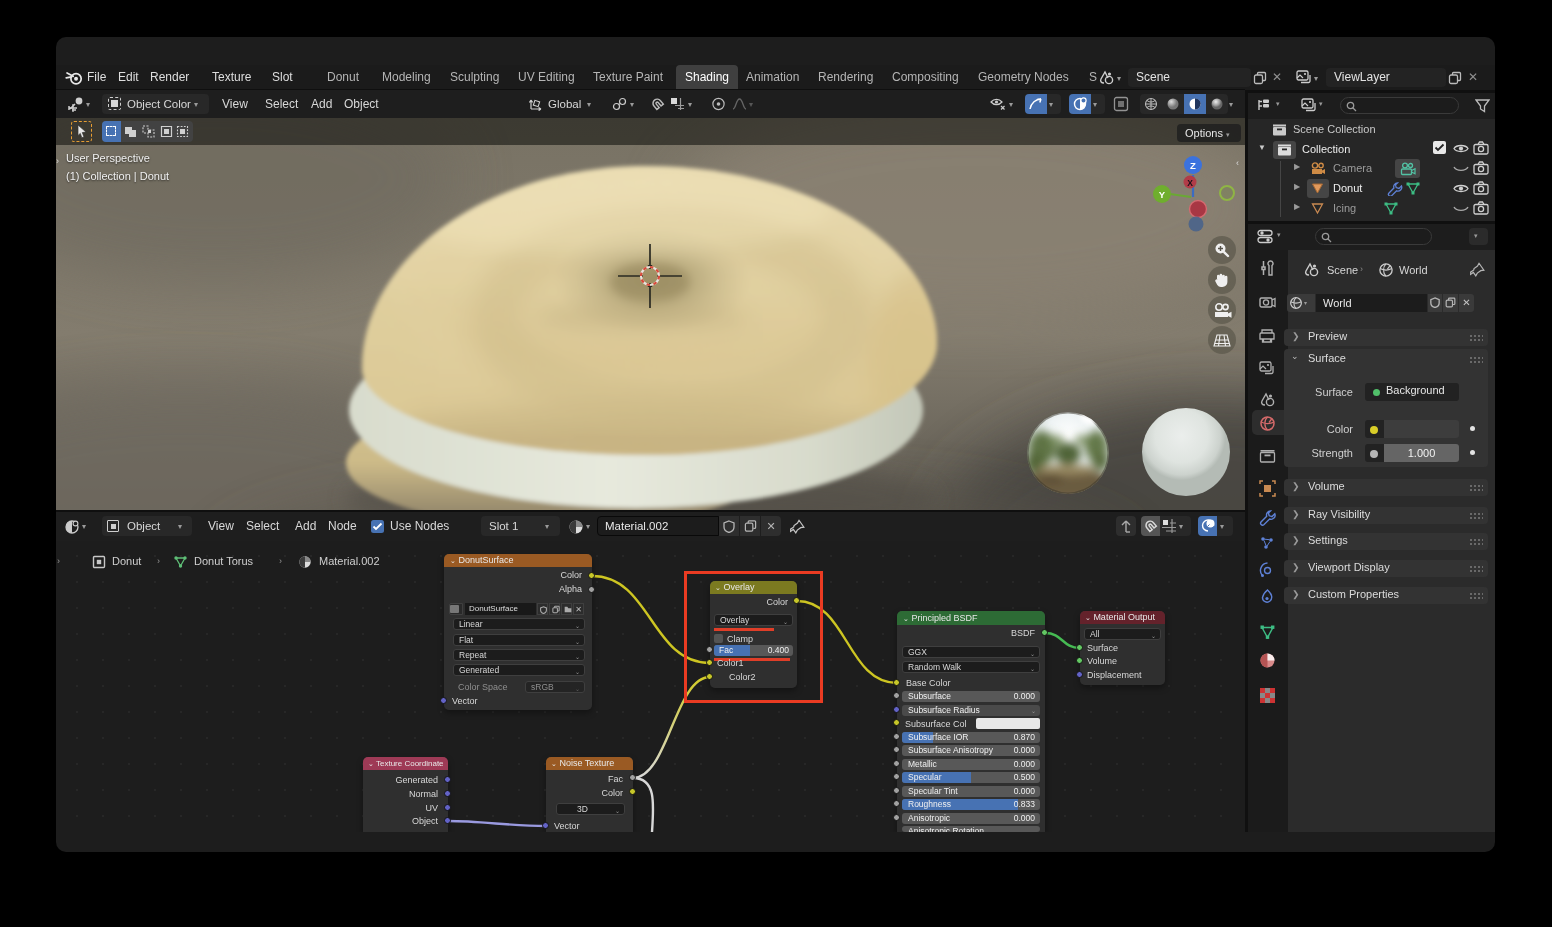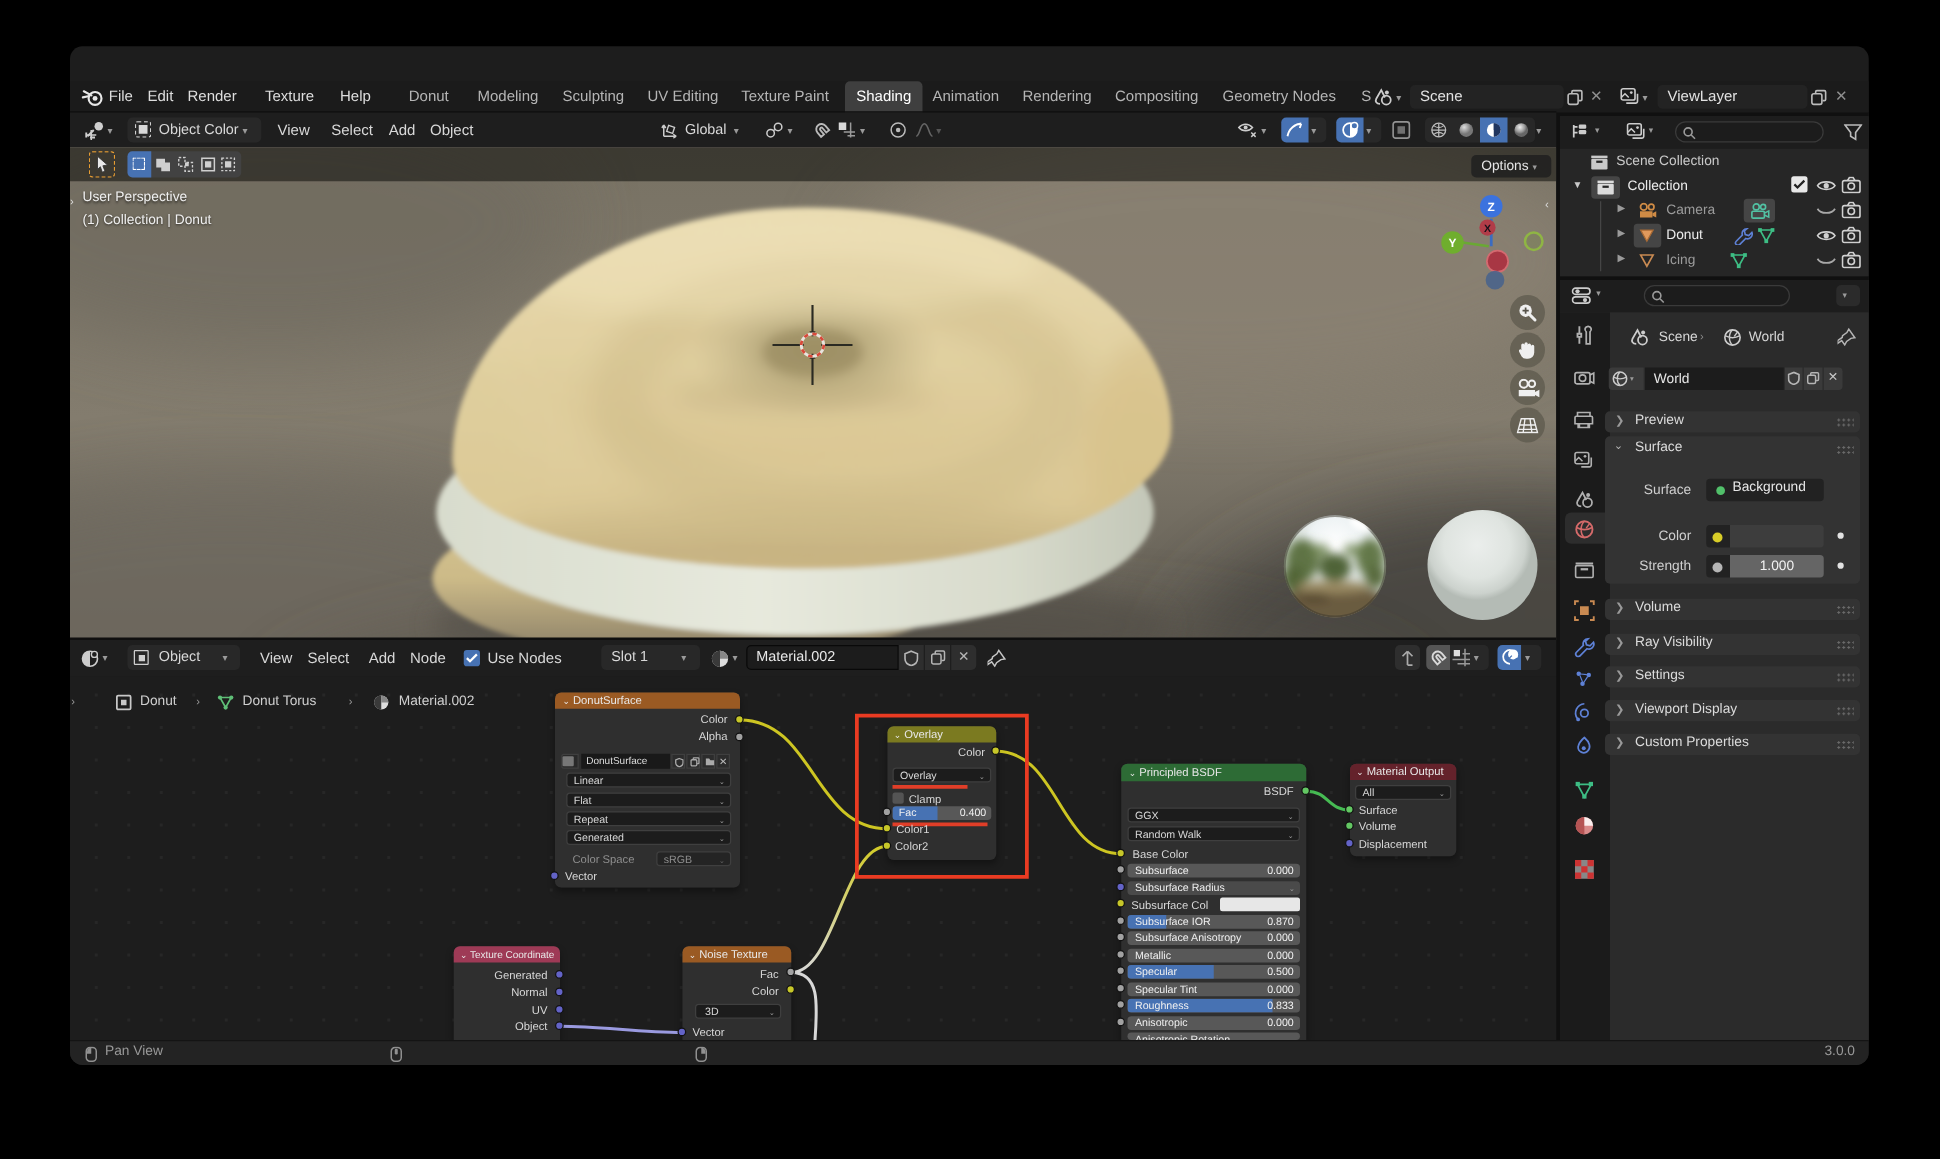--- a/index.html
+++ b/index.html
@@ -48,21 +48,21 @@
         <path d="M2.5 4.5 L10 8.5"></path>
           <path d="M1.5 10.5 L8 9.2"></path>
         <circle cx="13.5" cy="11.5" r="6.3"></circle>
       </g>
       <circle cx="13.5" cy="11.5" r="2.4" fill="#e8e8e8"></circle>
     </svg>
     <span class="mi" style="left:31px">File</span>
     <span class="mi" style="left:62px">Edit</span>
     <span class="mi" style="left:94px">Render</span>
     <span class="mi" style="left:156px">Texture</span>
-    <span class="mi" style="left:216px">Help</span>
+    <span class="mi" style="left:216px">Slot</span>
     <span class="tab" style="left:271px">Donut</span>
     <span class="tab" style="left:326px">Modeling</span>
     <span class="tab" style="left:394px">Sculpting</span>
     <span class="tab" style="left:462px">UV Editing</span>
     <span class="tab" style="left:537px">Texture Paint</span>
     <span class="tab tabactive" style="left:620px;width:62px">Shading</span>
     <span class="tab" style="left:690px">Animation</span>
     <span class="tab" style="left:762px">Rendering</span>
     <span class="tab" style="left:836px">Compositing</span>
     <span class="tab" style="left:922px">Geometry Nodes</span>
@@ -570,21 +570,21 @@
       <div class="abs" style="left:4px;top:47px;width:60px;height:3px;background:#e03e28"></div>
       <div class="abs" style="left:4px;top:53px;width:9px;height:9px;background:#545454;border-radius:2px"></div>
       <span class="nlab" style="left:17px;top:53px">Clamp</span>
       <div class="slider" style="left:4px;top:64px;width:79px;height:11px">
         <div class="abs" style="left:0;top:0;width:36px;height:11px;background:#4772b3"></div>
         <span class="abs" style="left:5px;top:0;line-height:11px">Fac</span>
         <span class="abs" style="right:4px;top:0;line-height:11px">0.400</span>
       </div>
       <div class="abs" style="left:4px;top:77px;width:76px;height:3px;background:#e03e28"></div>
       <span class="nlab" style="left:7px;top:77px">Color1</span>
-      <span class="nlab" style="left:6px;top:91px">Color2</span>
+      <span class="nlab" style="left:19px;top:91px">Color2</span>
     </div>
     <div class="sock" style="left:737px;top:56px;background:#c7c729"></div>
     <div class="sock" style="left:650px;top:105px;background:#a1a1a1"></div>
     <div class="sock" style="left:650px;top:118px;background:#c7c729"></div>
     <div class="sock" style="left:650px;top:132px;background:#c7c729"></div>
 
     <div class="abs" style="left:628px;top:30px;width:139px;height:132px;border:3px solid #ea3b22"></div>
 
     <div class="node" style="left:841px;top:70px;width:148px;height:221px;border-radius:5px 5px 0 0">
       <div class="nhead" style="background:#2d6b35;height:14px;line-height:14px"><span style="margin-left:6px;font-size:7px">⌄</span> Principled BSDF</div>
@@ -670,21 +670,21 @@
     </div>
     <div class="sock" style="left:388px;top:235px;background:#6363c7"></div>
     <div class="sock" style="left:388px;top:249px;background:#6363c7"></div>
     <div class="sock" style="left:388px;top:263px;background:#6363c7"></div>
     <div class="sock" style="left:388px;top:276px;background:#6363c7"></div>
 
     <div class="node" style="left:490px;top:216px;width:87px;height:75px;border-radius:5px 5px 0 0">
       <div class="nhead" style="background:#9a5a23"><span style="margin-left:5px;font-size:7px">⌄</span> Noise Texture</div>
       <span class="nlab" style="right:10px;top:17px">Fac</span>
       <span class="nlab" style="right:10px;top:31px">Color</span>
-      <div class="ndd" style="left:10px;top:46px;width:69px;height:12px;line-height:11px"><span style="margin-left:7px">3D</span><span class="abs chev" style="right:4px;top:2px;font-size:6px">⌄</span></div>
+      <div class="ndd" style="left:10px;top:46px;width:69px;height:12px;line-height:11px"><span style="margin-left:20px">3D</span><span class="abs chev" style="right:4px;top:2px;font-size:6px">⌄</span></div>
       <span class="nlab" style="left:8px;top:64px">Vector</span>
     </div>
     <div class="sock" style="left:573px;top:233px;background:#a1a1a1"></div>
     <div class="sock" style="left:573px;top:247px;background:#c7c729"></div>
     <div class="sock" style="left:486px;top:281px;background:#6363c7"></div>
   </div>
 
   <div class="abs" style="left:1189px;top:53px;width:3px;height:742px;background:#101010"></div>
   <div class="abs" style="left:1192px;top:53px;width:247px;height:3px;background:#101010"></div>
   <div class="abs" style="left:1192px;top:184px;width:247px;height:3px;background:#101010"></div>
@@ -1005,29 +1005,13 @@
         <span class="abs" style="left:24px;top:1px">Viewport Display</span>
         <span class="grip"></span>
       </div>
     <div class="panel" style="top:363px;height:17px">
         <span class="abs" style="left:8px;top:2px;color:#9a9a9a;font-size:9px">❯</span>
         <span class="abs" style="left:24px;top:1px">Custom Properties</span>
         <span class="grip"></span>
       </div>
   </div>
 
-  <div id="statusbar">
-    <svg class="abs" style="left:12px;top:3.5px" width="10" height="13" viewBox="0 0 10 13">
-        <rect x="1" y="1" width="8" height="11" rx="3" fill="none" stroke="#909090" stroke-width="1.2"></rect>
-        <path d="M5 1.2 A 3.5 3.5 0 0 0 1.6 4.5 V 6 H5 z" fill="#909090"></path>
-      </svg>
-    <span class="abs" style="left:28px;top:2px">Pan View</span>
-    <svg class="abs" style="left:256px;top:3.5px" width="10" height="13" viewBox="0 0 10 13">
-        <rect x="1" y="1" width="8" height="11" rx="3" fill="none" stroke="#909090" stroke-width="1.2"></rect>
-        <rect x="3.8" y="2" width="2.4" height="4.5" rx="1" fill="#909090"></rect>
-      </svg>
-    <svg class="abs" style="left:500px;top:3.5px" width="10" height="13" viewBox="0 0 10 13">
-        <rect x="1" y="1" width="8" height="11" rx="3" fill="none" stroke="#909090" stroke-width="1.2"></rect>
-        <path d="M5 1.2 A 3.5 3.5 0 0 1 8.4 4.5 V 6 H5 z" fill="#909090"></path>
-      </svg>
-    <span class="abs" style="right:11px;top:2px">3.0.0</span>
-  </div>
 </div>
 
 </body></html>

